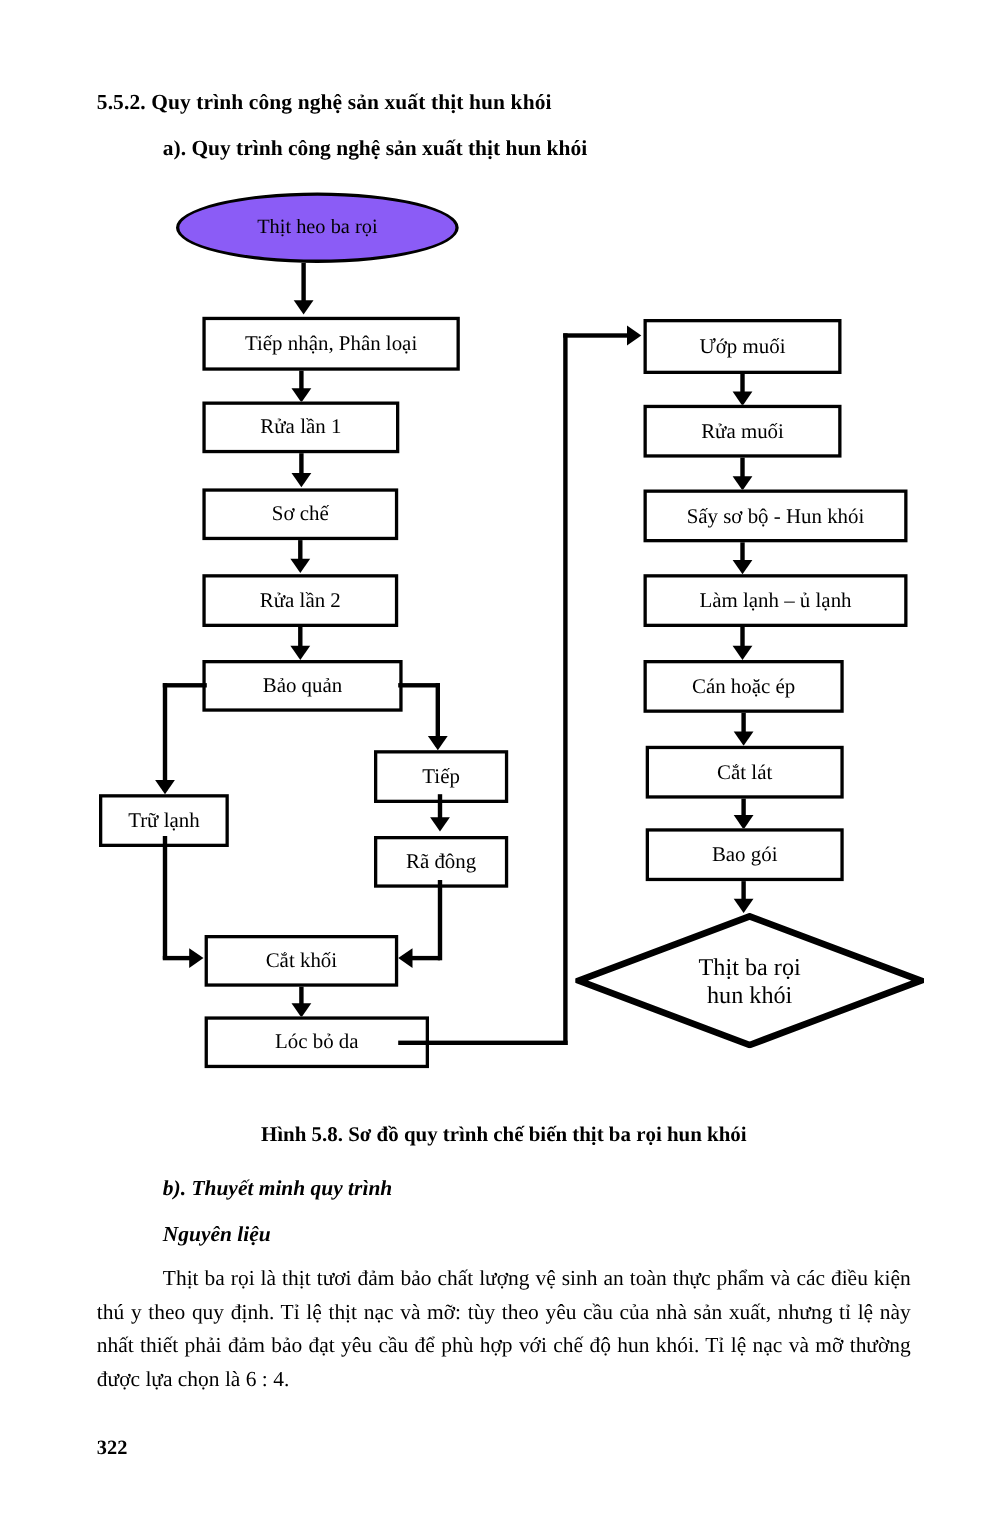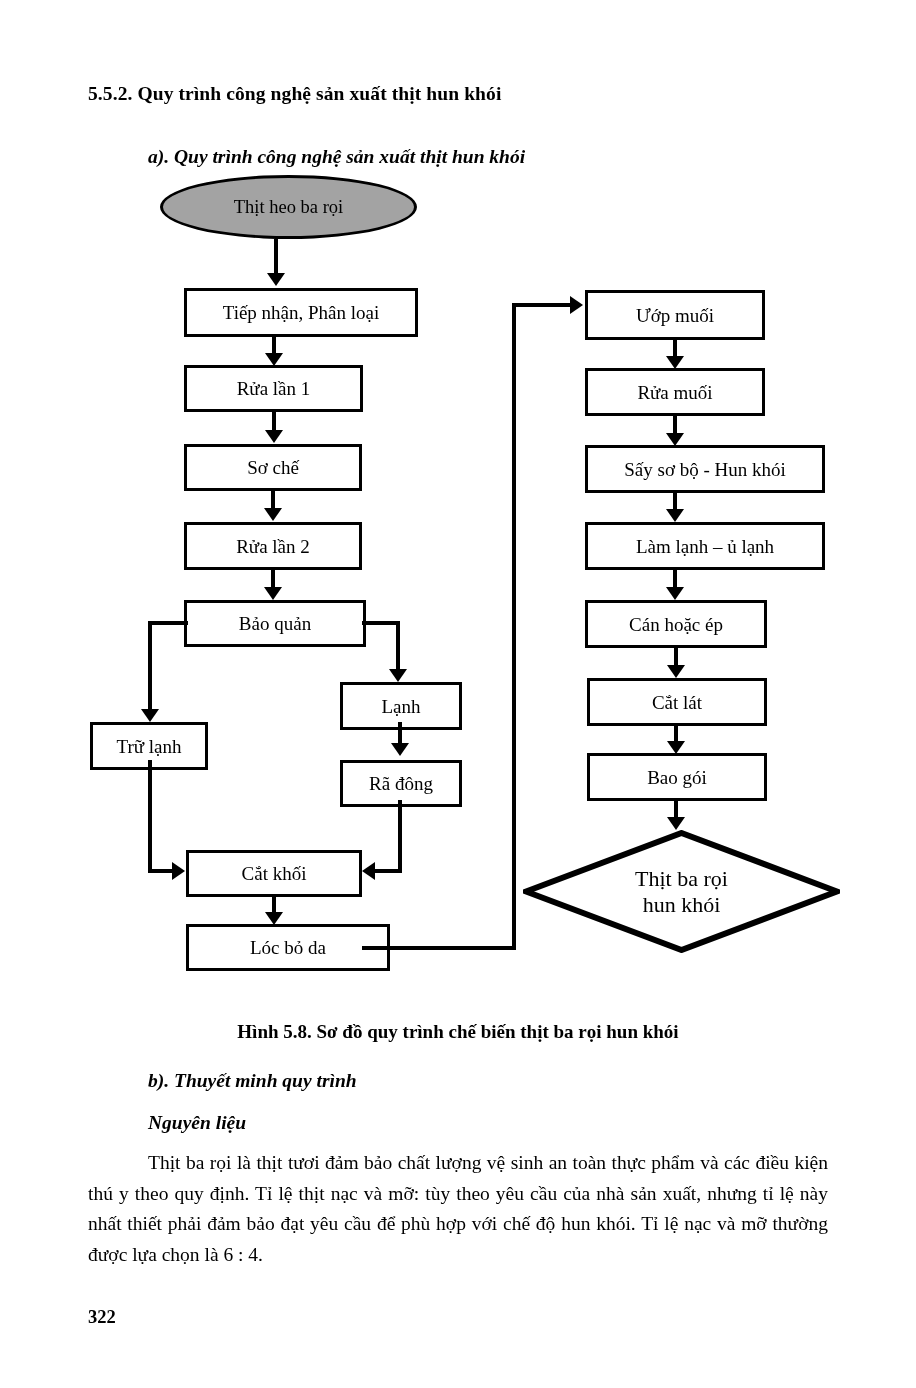--- a/index.html
+++ b/index.html
@@ -3,38 +3,38 @@
 <meta charset="utf-8">
 <style>
   html,body{margin:0;padding:0;background:#ffffff;}
   body{width:916px;height:1388px;position:relative;overflow:hidden;
        font-family:"Liberation Serif","DejaVu Serif",serif;color:#000;}
 
   .page{position:absolute;inset:0;}
 
   
   .h-sec{position:absolute;left:88px;top:83px;font-size:19.5px;font-weight:bold;letter-spacing:.1px;white-space:nowrap;}
-  .h-sub{position:absolute;left:148px;top:125px;font-size:19.5px;font-weight:bold;font-style:italic;white-space:nowrap;margin-top:21px;}
+  .h-sub{position:absolute;left:148px;top:125px;font-size:19.5px;font-weight:bold;white-space:nowrap;}
 
   .fig-caption{position:absolute;left:0;top:1021px;width:916px;text-align:center;
                font-size:19px;font-weight:bold;}
   .h-b{position:absolute;left:148px;top:1070px;font-size:19.5px;font-weight:bold;font-style:italic;white-space:nowrap;}
   .h-ng{position:absolute;left:148px;top:1112px;font-size:19.5px;font-weight:bold;font-style:italic;white-space:nowrap;}
 
   .para{position:absolute;left:88px;top:1148px;width:740px;font-size:19.5px;
         line-height:30.5px;text-align:justify;text-indent:60px;}
   .pageno{position:absolute;left:88px;top:1307px;font-size:18.5px;font-weight:bold;}
 
   
   .chart{position:absolute;left:0;top:160px;width:916px;height:830px;}
 
   .node{position:absolute;box-sizing:border-box;border:3px solid #000;background:#fff;
         display:flex;align-items:center;justify-content:center;text-align:center;
         font-size:19px;line-height:23px;}
-  .ellipse{position:absolute;box-sizing:border-box;border:3.5px solid #000;background:#a3a3a3;
+  .ellipse{position:absolute;box-sizing:border-box;border:3.5px solid #000;background:#8b5cf6;
            border-radius:50%;display:flex;align-items:center;justify-content:center;
            font-size:18.5px;}
   .diamond{position:absolute;display:flex;align-items:center;justify-content:center;
            font-size:22px;line-height:26px;text-align:center;}
   .diamond .dshape{position:absolute;inset:0;}
   .diamond .dlabel{position:relative;z-index:2;}
 
   
   .ln{position:absolute;background:#000;}
   .vln{width:4px;}
@@ -92,21 +92,21 @@
 
     <div class="ln hln" style="left:148px;top:461px;width:40px;"></div>
     <div class="ln vln" style="left:148px;top:461px;height:98px;"></div>
     <div class="arr-d" style="left:141px;top:549px;"></div>
 
     <div class="ln hln" style="left:362px;top:461px;width:38px;"></div>
     <div class="ln vln" style="left:396px;top:461px;height:58px;"></div>
     <div class="arr-d" style="left:389px;top:509px;"></div>
 
     <div class="node" style="left:340px;top:522px;width:122px;height:48px;">
-      <span>Lạnh</span>
+      <span>Tiếp</span>
     </div>
     <div class="ln vln" style="left:398px;top:562px;height:24px;"></div>
     <div class="arr-d" style="left:391px;top:583px;"></div>
 
     <div class="node" style="left:340px;top:600px;width:122px;height:47px;">
       <span>Rã đông</span>
     </div>
 
     <div class="ln vln" style="left:398px;top:640px;height:73px;"></div>
     <div class="ln hln" style="left:374px;top:709px;width:26px;"></div>

